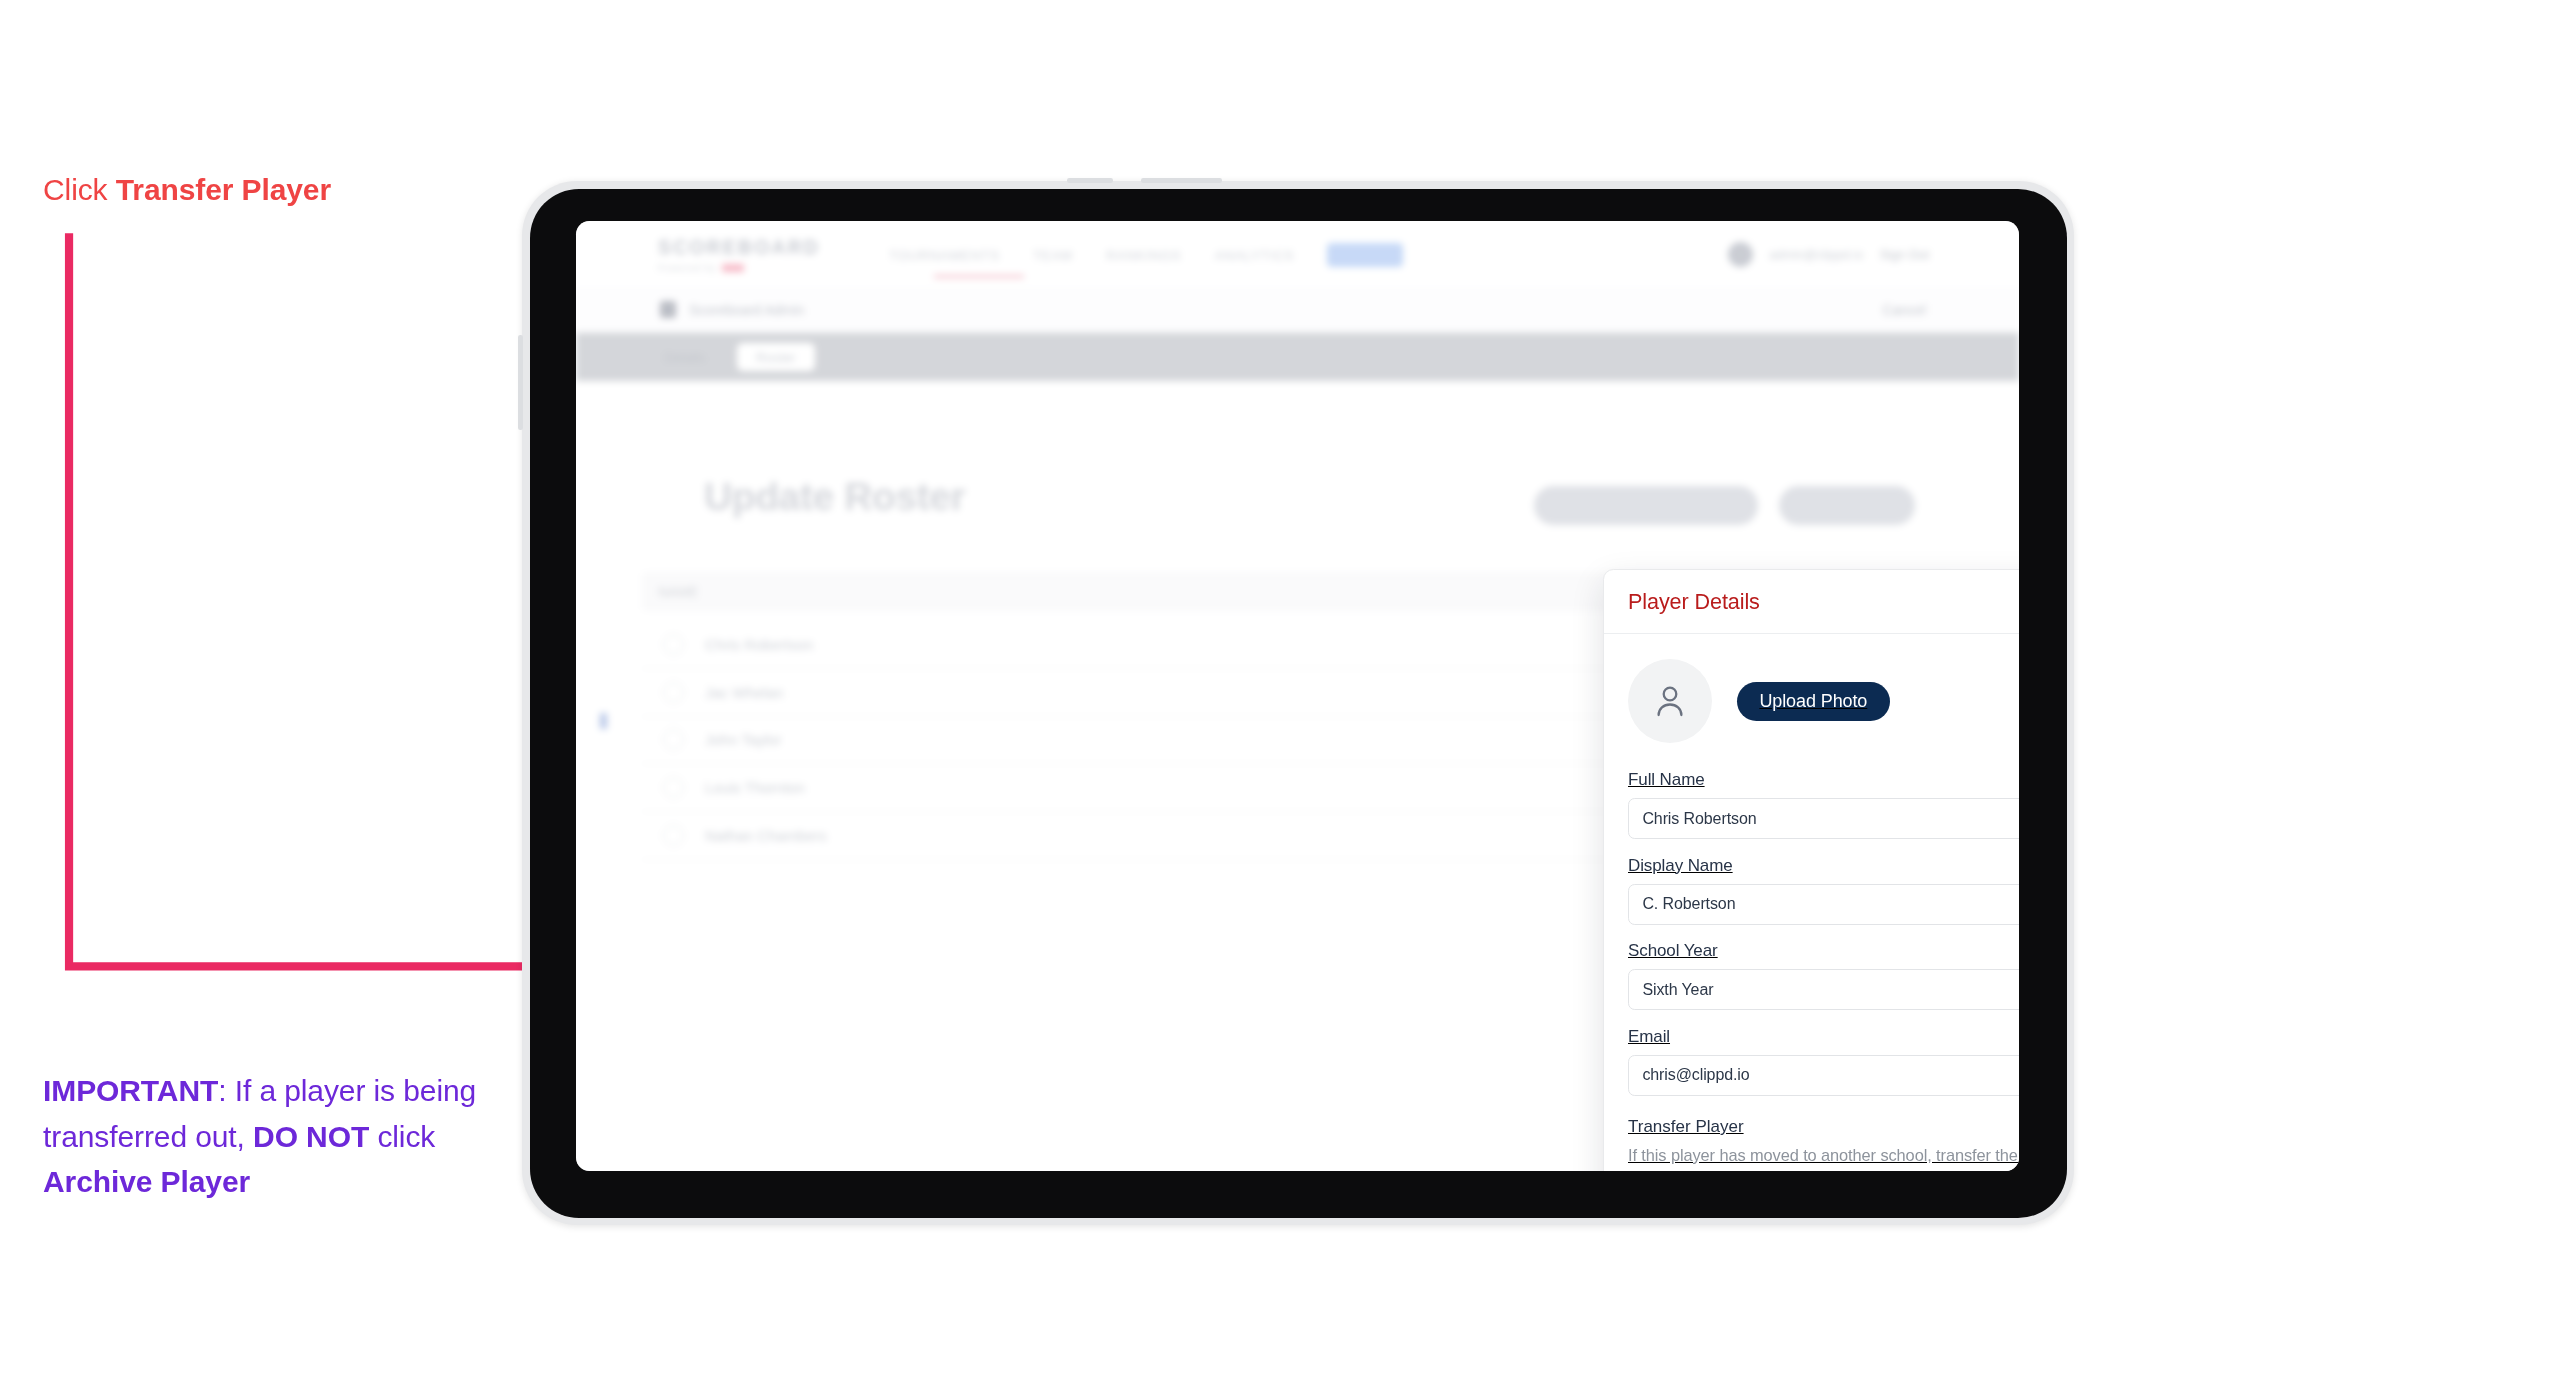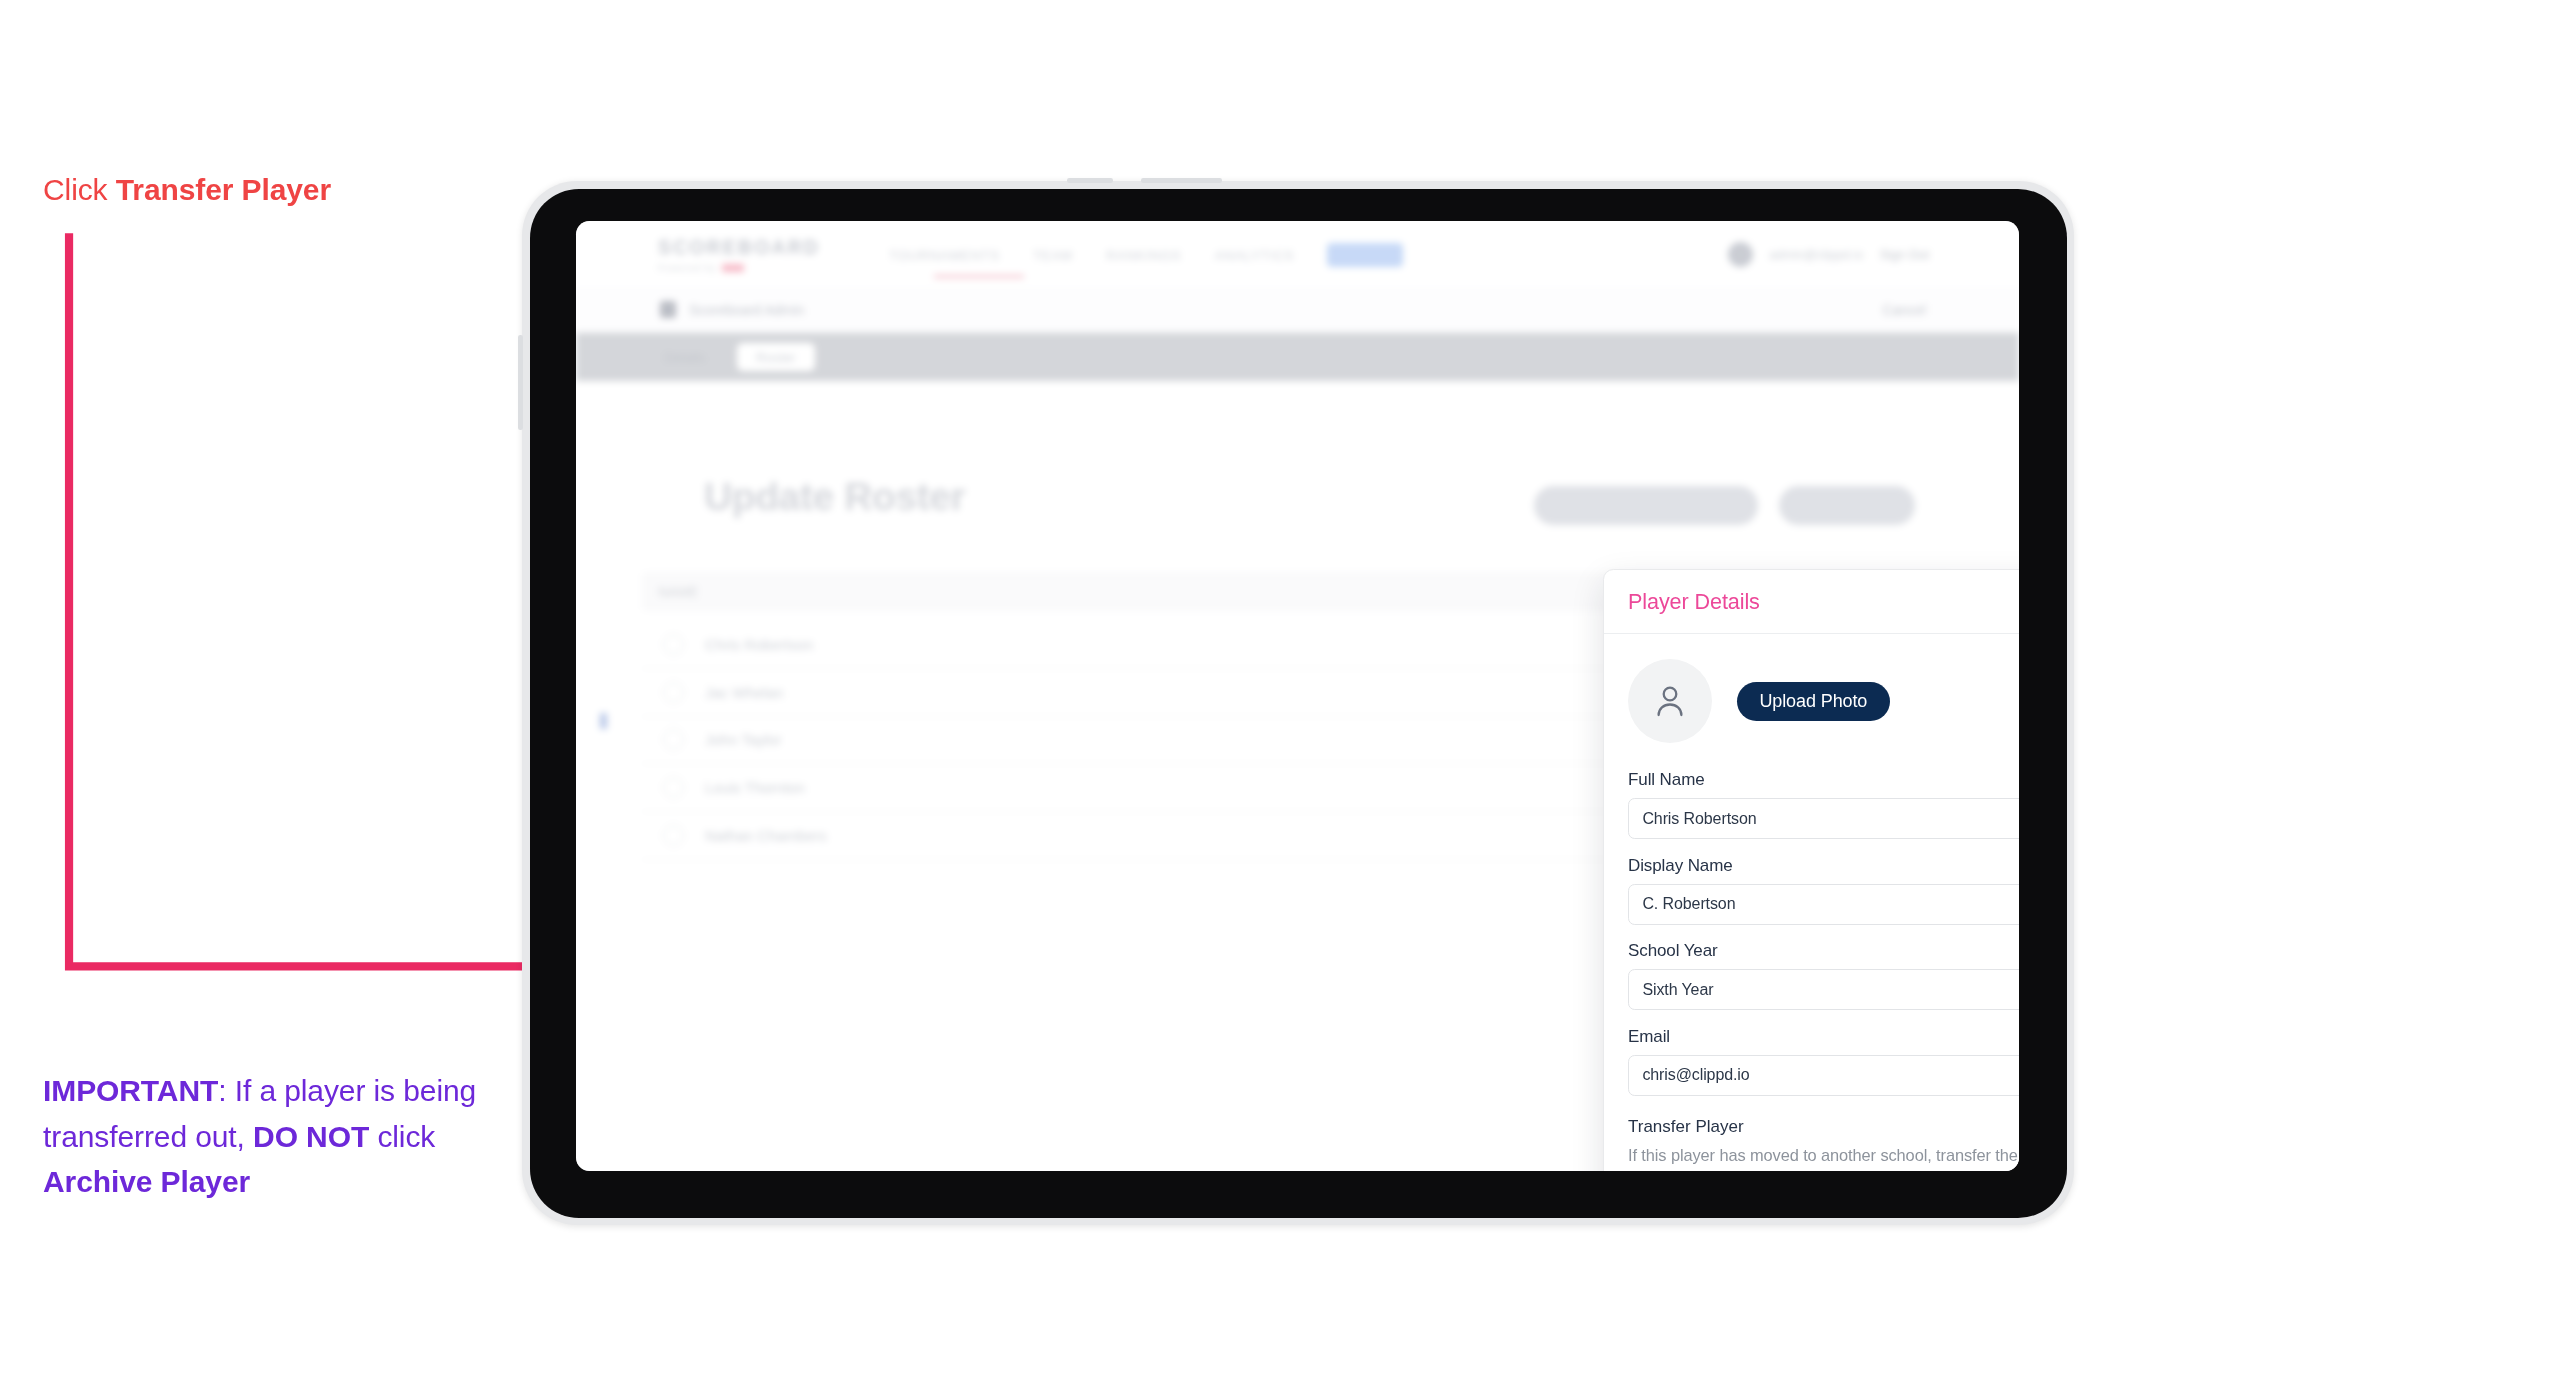--- a/index.html
+++ b/index.html
@@ -184,22 +184,22 @@
     border: 0.7px solid #e9eaec;
     border-radius: 10.4px;
     box-shadow: 0 12px 33px rgba(20,28,48,0.13);
     overflow: hidden;
   }
   .modal-header {
     position: relative; height: 64px;
     border-bottom: 0.7px solid #eceef0;
     display: flex; align-items: center; padding: 0 24px;
   }
-  .modal-title { font-size: 21.6px; color: #ec4899; letter-spacing: -0.1px; }
-  .modal-body { padding: 25px 24px 0 24px; }
+  .modal-title { font-size: 21.6px; color: #b91c1c; letter-spacing: -0.1px; }
+  .modal-body { padding: 25px 24px 0 24px; text-decoration: underline; }
 
   .photo-row { display: flex; align-items: center; gap: 25px; margin-bottom: 27px; }
   .avatar {
     width: 84px; height: 84px; border-radius: 50%; background: #f2f3f4;
     display: flex; align-items: center; justify-content: center;
   }
   .upload-btn {
     background: #0c2b52; color: #ffffff;
     border: none; border-radius: 19.4px;
     padding: 0 22.4px; height: 39px;

